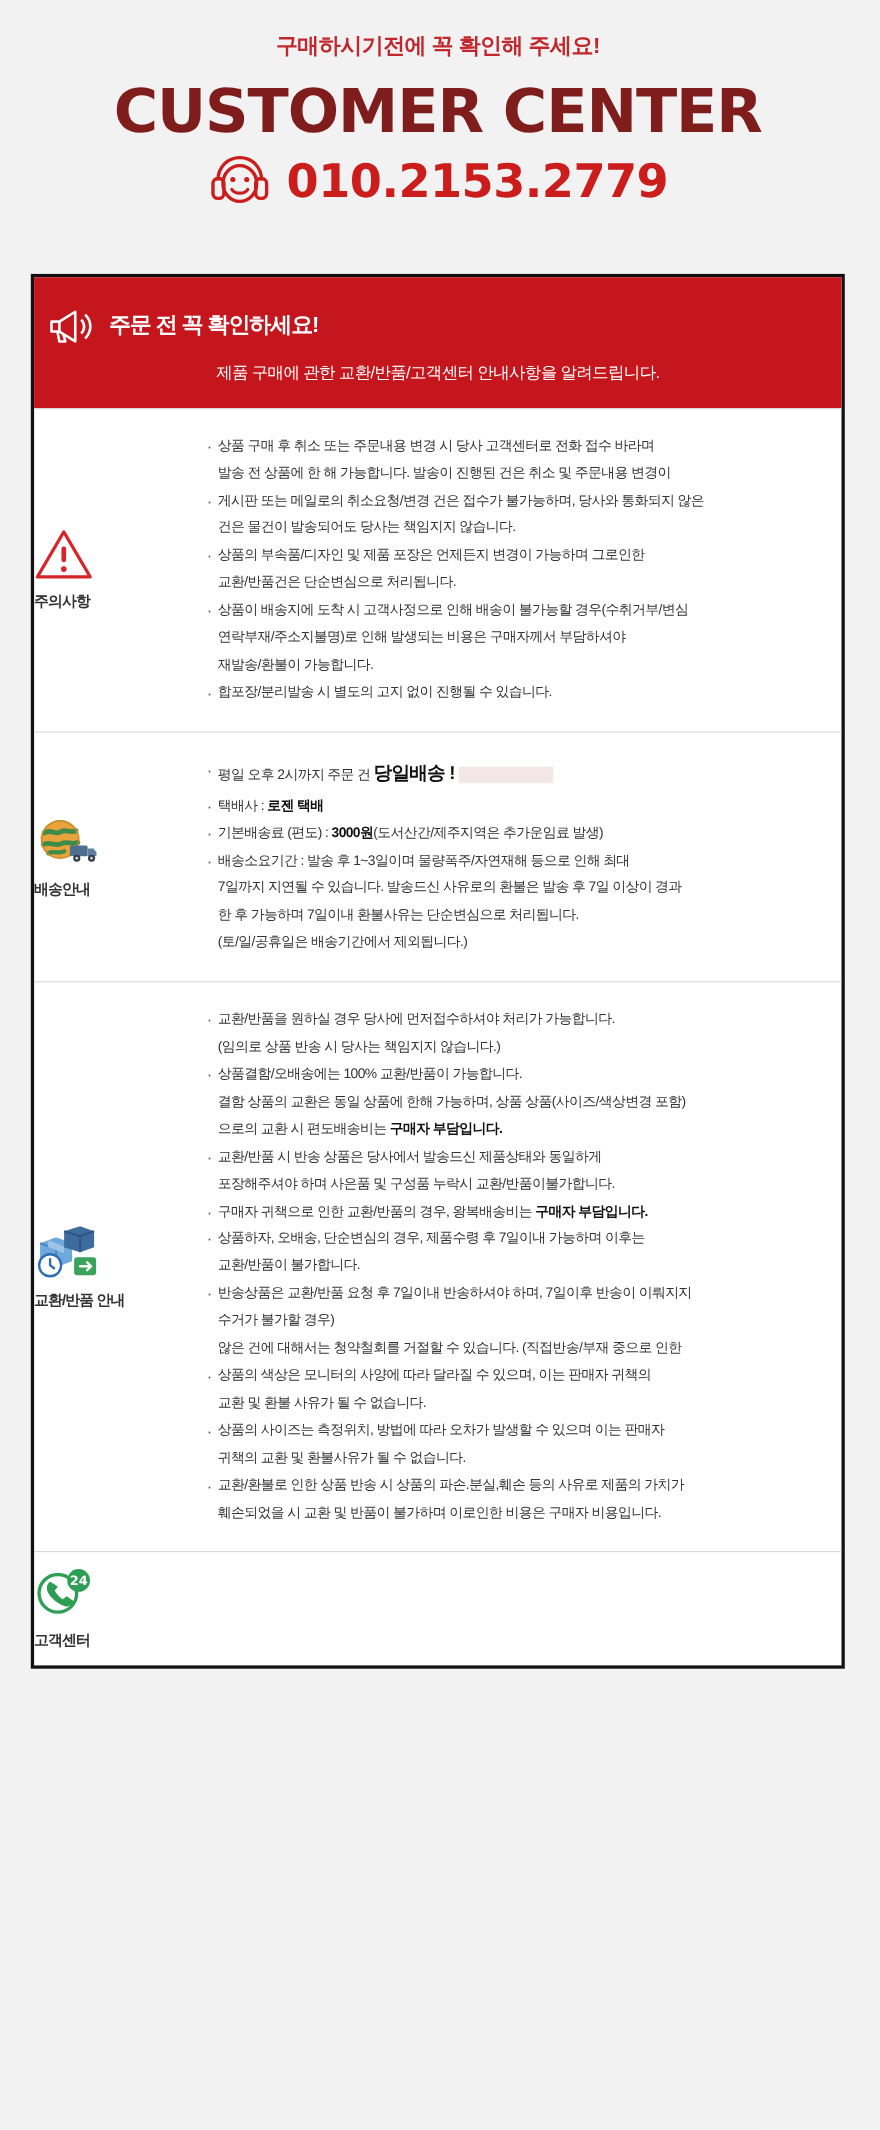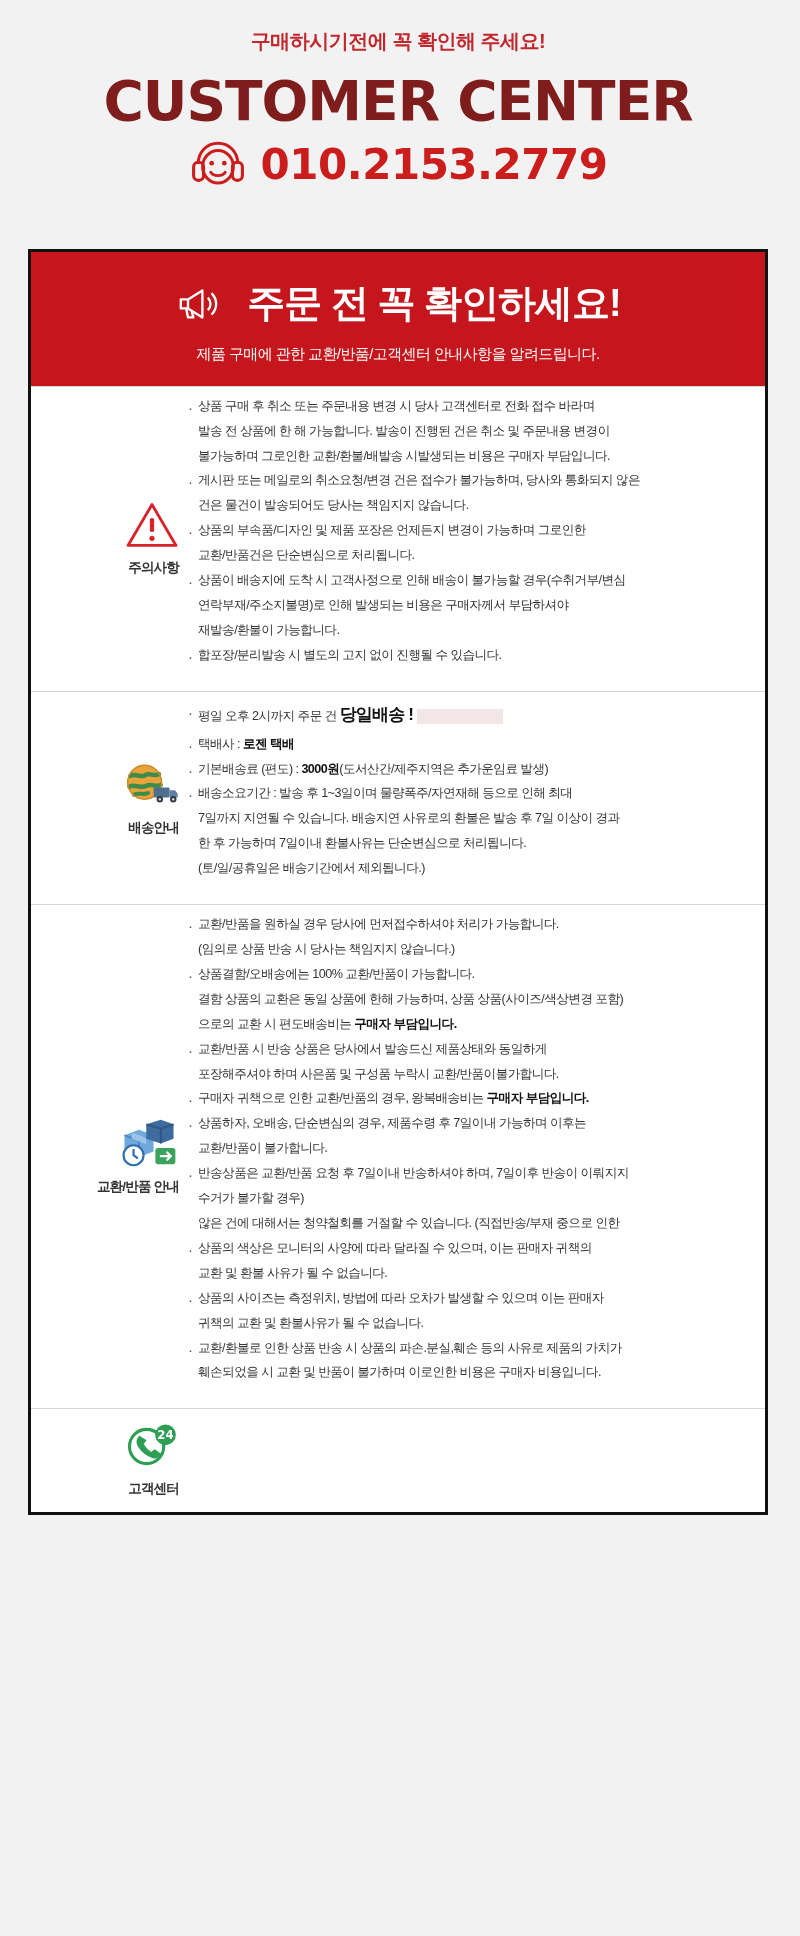--- a/index.html
+++ b/index.html
@@ -72,23 +72,23 @@
   }
   .box-header {
     background: #c4161c;
     color: #fff;
     text-align: center;
     padding: 26px 10px 22px 10px;
   }
   .box-header-title {
     display: flex;
     align-items: center;
-    justify-content: center;
-    gap: 28px;
-    font-size: 38px;
+    justify-content: flex-start;
+    gap: 14px;
+    font-size: 20px;
     font-weight: bold;
     letter-spacing: -1px;
   }
   .megaphone {
     width: 44px;
     height: 36px;
   }
   .box-header-sub {
     margin-top: 16px;
     font-size: 15px;
@@ -100,36 +100,36 @@
     display: flex;
     border-top: 1px solid #d8d8d8;
     align-items: stretch;
   }
   .row:first-child { border-top: none; }
   .row-icon {
     width: 148px;
     flex: 0 0 148px;
     display: flex;
     flex-direction: column;
-    align-items: flex-end;
+    align-items: flex-start;
     justify-content: center;
     padding: 14px 0;
     box-sizing: border-box;
   }
   .row-icon-label {
     margin-top: 10px;
     font-size: 13.5px;
     font-weight: bold;
     color: #333;
     letter-spacing: -0.8px;
     text-align: center;
   }
   .row-body {
     flex: 1 1 auto;
-    padding: 8px 22px 22px 8px;
+    padding: 22px 22px 22px 8px;
     box-sizing: border-box;
   }
   ul.lines {
     list-style: none;
     margin: 0;
     padding: 0;
   }
   ul.lines > li {
     position: relative;
     padding-left: 11px;
@@ -232,21 +232,20 @@
             <rect x="27.6" y="19" width="4.8" height="16" rx="2.2" fill="#d8232a"></rect>
             <circle cx="30" cy="42" r="2.9" fill="#d8232a"></circle>
           </svg>
         </span>
         <div class="row-icon-label">주의사항</div>
       </div>
       <div class="row-body">
         <ul class="lines">
           <li>상품 구매 후 취소 또는 주문내용 변경 시 당사 고객센터로 전화 접수 바라며</li>
           <li class="nobullet">발송 전 상품에 한 해 가능합니다. 발송이 진행된 건은 취소 및 주문내용 변경이</li>
-          <li class="nobullet">불가능하며 그로인한 교환/환불/배발송 시발생되는 비용은 구매자 부담입니다.</li>
           <li>게시판 또는 메일로의 취소요청/변경 건은 접수가 불가능하며, 당사와 통화되지 않은</li>
           <li class="nobullet">건은 물건이 발송되어도 당사는 책임지지 않습니다.</li>
           <li>상품의 부속품/디자인 및 제품 포장은 언제든지 변경이 가능하며 그로인한</li>
           <li class="nobullet">교환/반품건은 단순변심으로 처리됩니다.</li>
           <li>상품이 배송지에 도착 시 고객사정으로 인해 배송이 불가능할 경우(수취거부/변심</li>
           <li class="nobullet">연락부재/주소지불명)로 인해 발생되는 비용은 구매자께서 부담하셔야</li>
           <li class="nobullet">재발송/환불이 가능합니다.</li>
           <li>합포장/분리발송 시 별도의 고지 없이 진행될 수 있습니다.</li>
         </ul>
       </div>
@@ -272,21 +271,21 @@
           </svg>
         </span>
         <div class="row-icon-label">배송안내</div>
       </div>
       <div class="row-body">
         <ul class="lines">
           <li>평일 오후 2시까지 주문 건 <span class="hl-big">당일배송 !</span><span class="hl-strip"></span></li>
           <li>택배사 : <span class="hl-bold">로젠 택배</span></li>
           <li>기본배송료 (편도) : <span class="hl-bold">3000원</span>(도서산간/제주지역은 추가운임료 발생)</li>
           <li>배송소요기간 : 발송 후 1~3일이며 물량폭주/자연재해 등으로 인해 최대</li>
-          <li class="nobullet">7일까지 지연될 수 있습니다. 배송지연 사유로의 환불은 발송 후 7일 이상이 경과</li>
+          <li class="nobullet">7일까지 지연될 수 있습니다. 발송드신 사유로의 환불은 발송 후 7일 이상이 경과</li>
           <li class="nobullet">한 후 가능하며 7일이내 환불사유는 단순변심으로 처리됩니다.</li>
           <li class="nobullet">(토/일/공휴일은 배송기간에서 제외됩니다.)</li>
         </ul>
       </div>
     </div>
 
     <div class="row">
       <div class="row-icon">
         <span>
           <svg class="ico" viewBox="0 0 66 56" width="60" height="51" aria-hidden="true">

